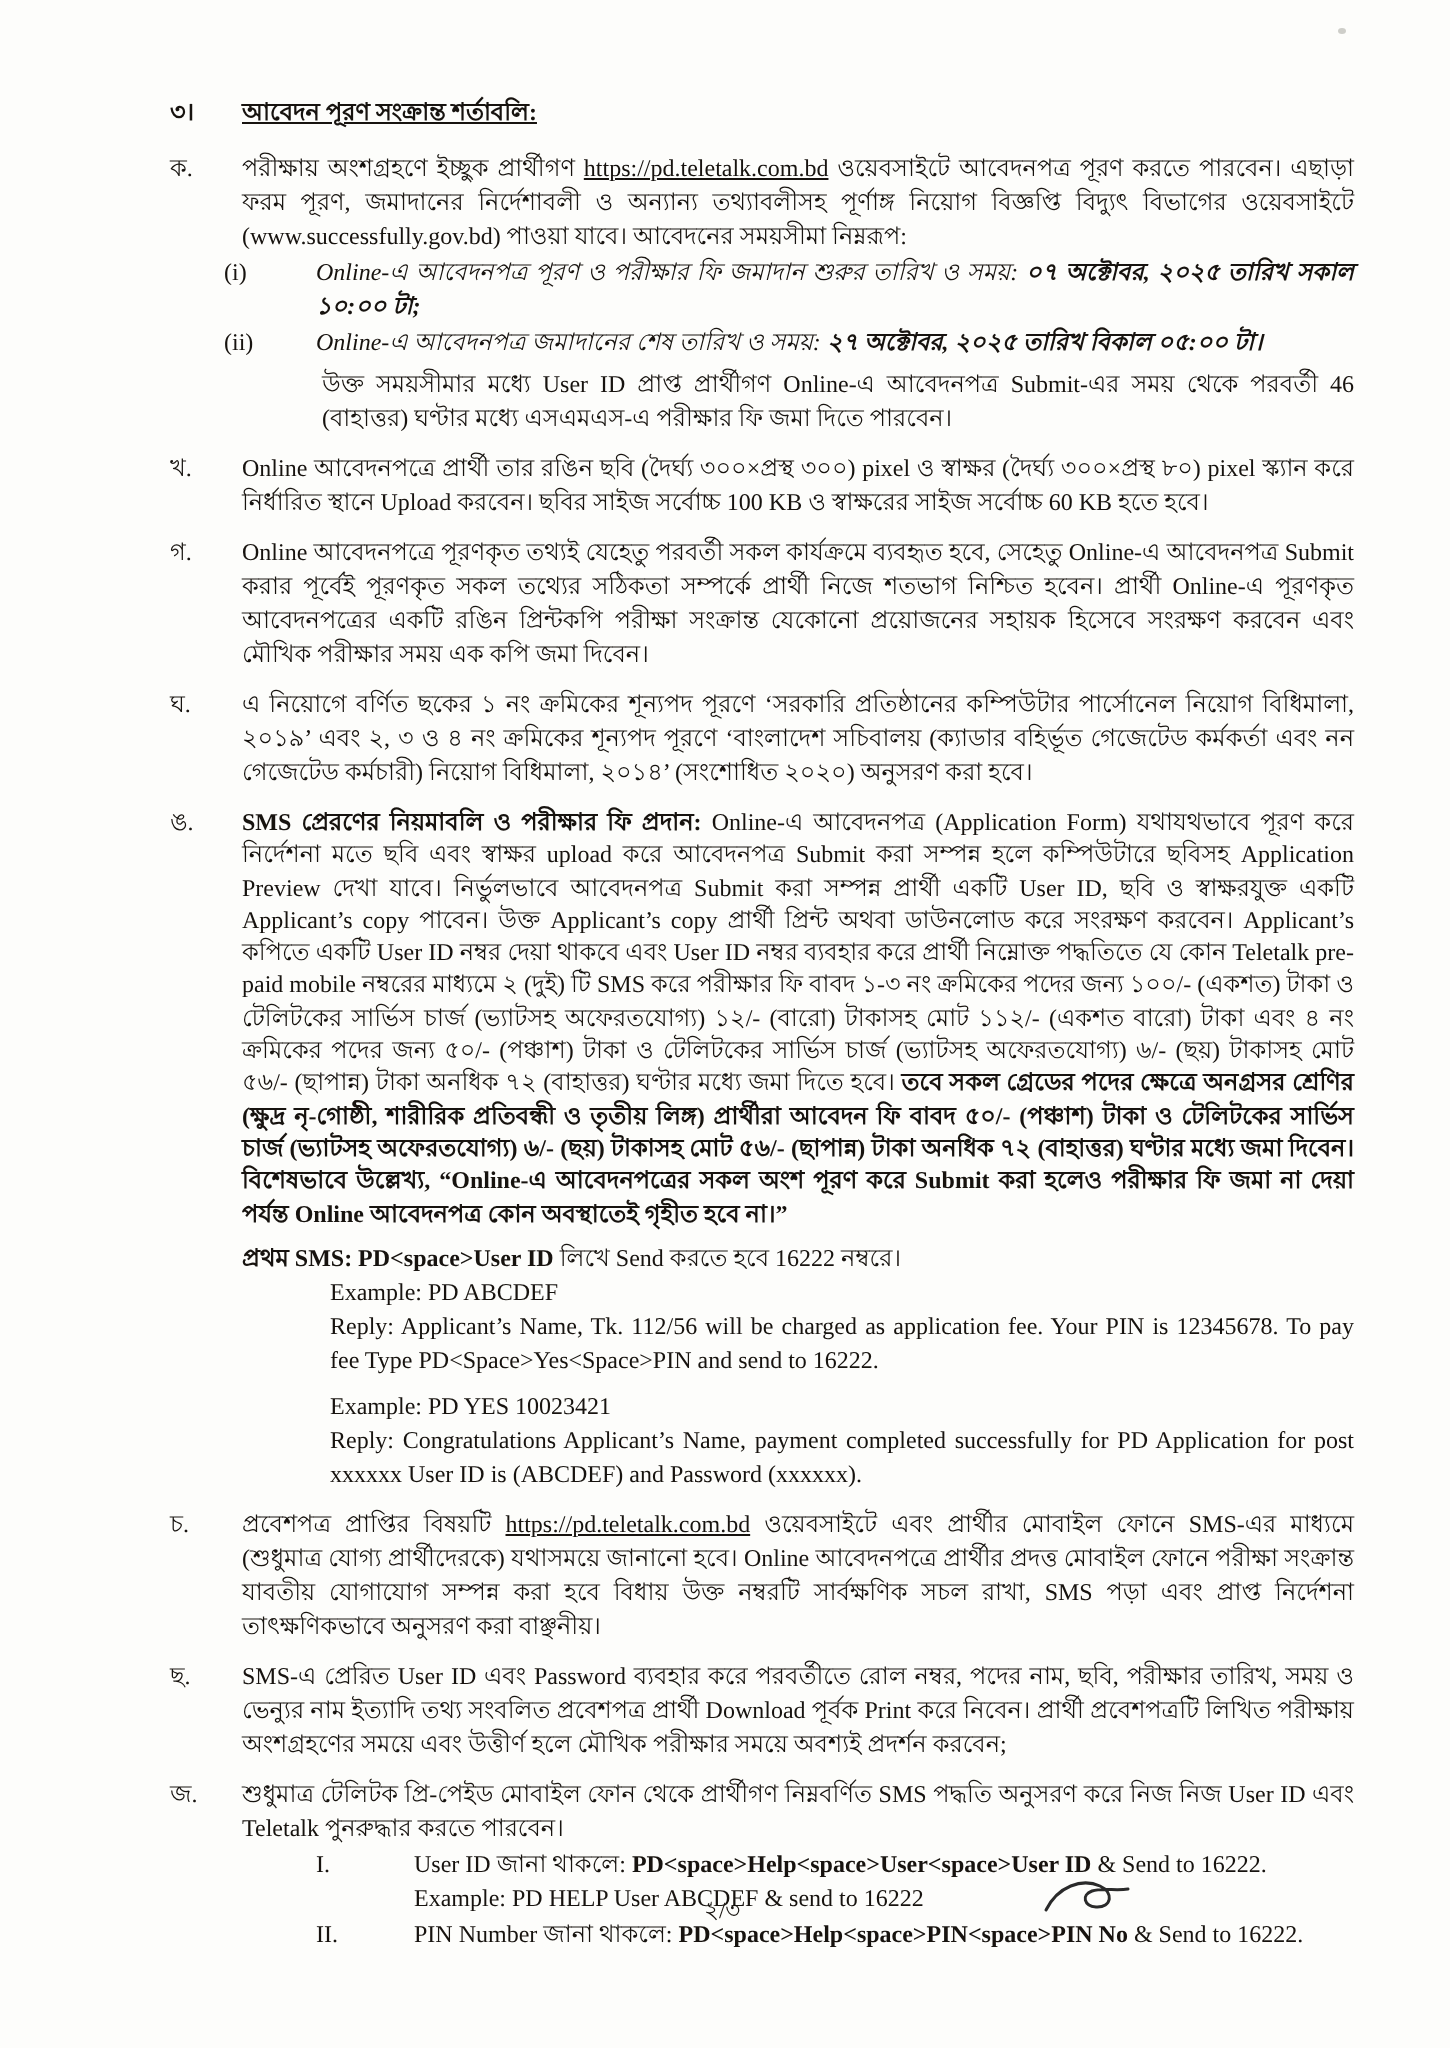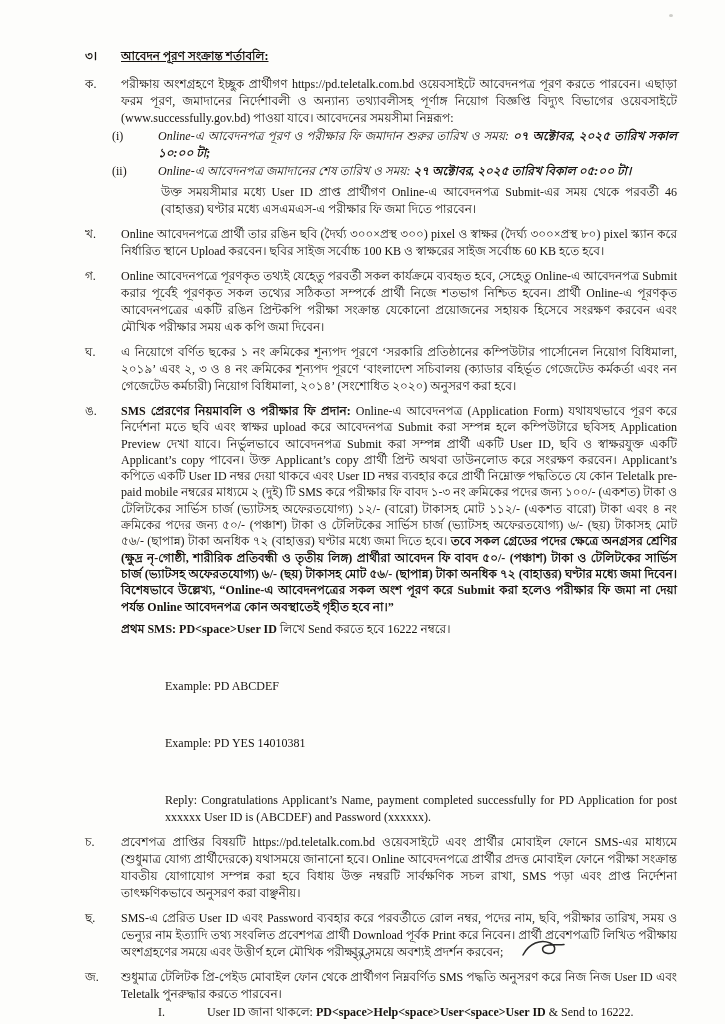--- a/index.html
+++ b/index.html
@@ -12,27 +12,27 @@
   .content{position:absolute;left:85px;top:48px;width:592px;}
   .heading-row{display:flex;margin-bottom:11px;}
   .heading-num{flex:0 0 36px;font-weight:bold;}
   .heading-title{font-weight:bold;text-decoration:underline;}
   .section{display:flex;margin-bottom:8px;}
   .slabel{flex:0 0 36px;}
   .sbody{flex:1 1 auto;min-width:0;}
   .para{text-align:justify;}
   .tight{line-height:16.3px;}
   .b{font-weight:bold;}
-  .u{}
+  .u{text-decoration:underline;}
   .subitem{display:flex;margin-left:-9px;margin-top:1px;}
   .submarker{flex:0 0 46px;}
   .subbody{flex:1 1 auto;font-style:italic;}
   .note{margin-left:40px;margin-top:4px;text-align:justify;}
   .sms-block{margin-top:6px;}
-  .sms-detail{margin-left:44px;text-align:justify;margin-top:40px;}
+  .sms-detail{margin-left:44px;text-align:justify;}
   .jitem{display:flex;margin-left:37px;margin-top:1px;}
   .jmarker{flex:0 0 49px;}
   .jbody{flex:1 1 auto;text-align:justify;}
   .page-number{position:absolute;left:352px;top:948px;font-size:11.5px;}
   .signature{position:absolute;left:520px;top:936px;}
   .speck{position:absolute;left:669px;top:14px;width:4px;height:3px;background:#b9b9b4;border-radius:50%;opacity:.7;}
 </style>
 </head>
 <body>
 
@@ -83,23 +83,24 @@
         </div>
     </div>
 
     <div class="section">
       <div class="slabel">ঙ.</div>
       <div class="sbody">
         <div class="para tight"><span class="b">SMS প্রেরণের নিয়মাবলি ও পরীক্ষার ফি প্রদান:</span><span> Online-এ আবেদনপত্র (Application Form) যথাযথভাবে পূরণ করে নির্দেশনা মতে ছবি এবং স্বাক্ষর upload করে আবেদনপত্র Submit করা সম্পন্ন হলে কম্পিউটারে ছবিসহ Application Preview দেখা যাবে। নির্ভুলভাবে আবেদনপত্র Submit করা সম্পন্ন প্রার্থী একটি User ID, ছবি ও স্বাক্ষরযুক্ত একটি Applicant’s copy  পাবেন। উক্ত Applicant’s copy  প্রার্থী প্রিন্ট অথবা ডাউনলোড করে সংরক্ষণ করবেন। Applicant’s কপিতে একটি User ID নম্বর দেয়া থাকবে এবং User ID নম্বর ব্যবহার করে প্রার্থী নিম্নোক্ত পদ্ধতিতে যে কোন Teletalk pre-paid mobile নম্বরের মাধ্যমে ২ (দুই) টি SMS করে পরীক্ষার ফি বাবদ ১-৩ নং ক্রমিকের পদের জন্য ১০০/- (একশত) টাকা ও টেলিটকের সার্ভিস চার্জ (ভ্যাটসহ অফেরতযোগ্য) ১২/- (বারো) টাকাসহ মোট ১১২/- (একশত বারো) টাকা এবং ৪ নং ক্রমিকের পদের জন্য ৫০/- (পঞ্চাশ) টাকা ও টেলিটকের সার্ভিস চার্জ (ভ্যাটসহ অফেরতযোগ্য) ৬/- (ছয়) টাকাসহ মোট ৫৬/- (ছাপান্ন) টাকা অনধিক ৭২ (বাহাত্তর) ঘণ্টার মধ্যে জমা দিতে হবে। </span><span class="b">তবে সকল গ্রেডের পদের ক্ষেত্রে অনগ্রসর শ্রেণির (ক্ষুদ্র নৃ-গোষ্ঠী, শারীরিক প্রতিবন্ধী ও তৃতীয় লিঙ্গ) প্রার্থীরা আবেদন ফি বাবদ ৫০/- (পঞ্চাশ) টাকা ও টেলিটকের সার্ভিস চার্জ (ভ্যাটসহ অফেরতযোগ্য) ৬/- (ছয়) টাকাসহ মোট ৫৬/- (ছাপান্ন) টাকা অনধিক ৭২ (বাহাত্তর) ঘণ্টার মধ্যে জমা দিবেন। বিশেষভাবে উল্লেখ্য, “Online-এ আবেদনপত্রের সকল অংশ পূরণ করে Submit করা হলেও পরীক্ষার ফি জমা না দেয়া পর্যন্ত Online আবেদনপত্র কোন অবস্থাতেই গৃহীত হবে না।”</span></div>
         <div class="sms-block">
           <div class="para"><span class="b">প্রথম SMS: PD&lt;space&gt;User ID</span><span> লিখে Send করতে হবে 16222 নম্বরে।</span></div>
           <div class="sms-detail">Example: PD ABCDEF</div>
+          <div class="sms-detail">Reply: Applicant’s Name, Tk. 112/56 will be charged as application fee. Your PIN is 12345678. To pay fee Type PD&lt;Space&gt;Yes&lt;Space&gt;PIN and send to 16222.</div>
         </div>
         <div class="sms-block">
-          <div class="sms-detail">Example: PD YES 14010381</div>
+          <div class="sms-detail">Example: PD YES 10023421</div>
           <div class="sms-detail">Reply: Congratulations Applicant’s Name, payment completed successfully for PD Application for post xxxxxx User ID is (ABCDEF) and Password (xxxxxx).</div>
         </div>
       </div>
     </div>
 
     <div class="section">
       <div class="slabel">চ.</div>
       <div class="sbody">
           <div class="para"><span>প্রবেশপত্র প্রাপ্তির বিষয়টি </span><span class="u">https://pd.teletalk.com.bd</span><span>  ওয়েবসাইটে এবং প্রার্থীর মোবাইল ফোনে SMS-এর মাধ্যমে (শুধুমাত্র যোগ্য প্রার্থীদেরকে) যথাসময়ে জানানো হবে। Online আবেদনপত্রে প্রার্থীর প্রদত্ত মোবাইল ফোনে পরীক্ষা সংক্রান্ত যাবতীয় যোগাযোগ সম্পন্ন করা হবে বিধায় উক্ত নম্বরটি সার্বক্ষণিক সচল রাখা, SMS পড়া এবং প্রাপ্ত নির্দেশনা তাৎক্ষণিকভাবে অনুসরণ করা বাঞ্ছনীয়।</span></div>
         </div>

